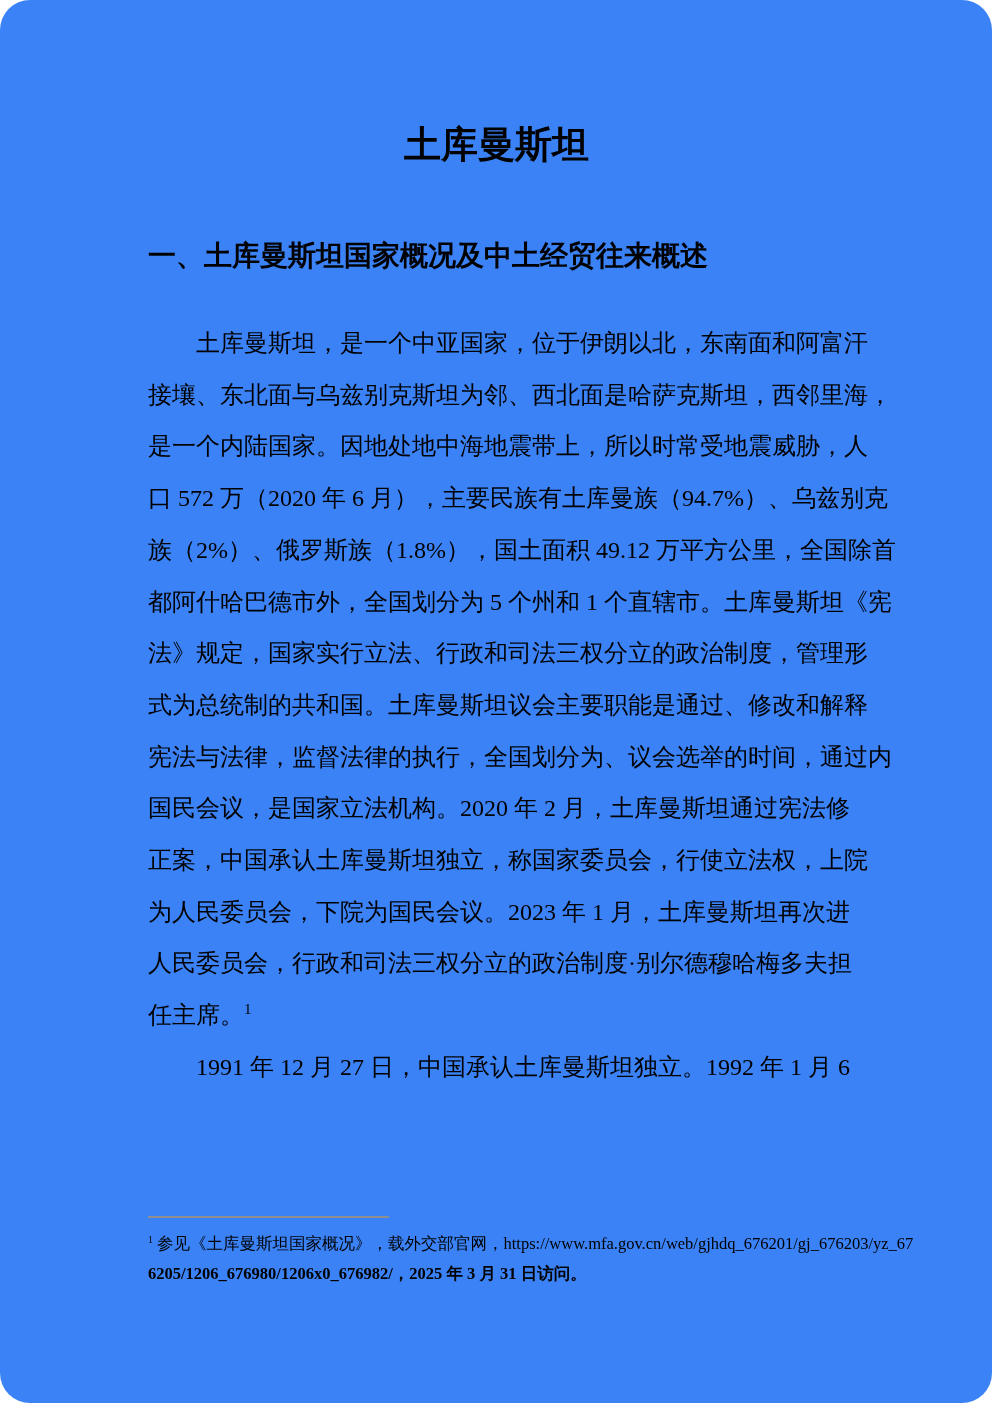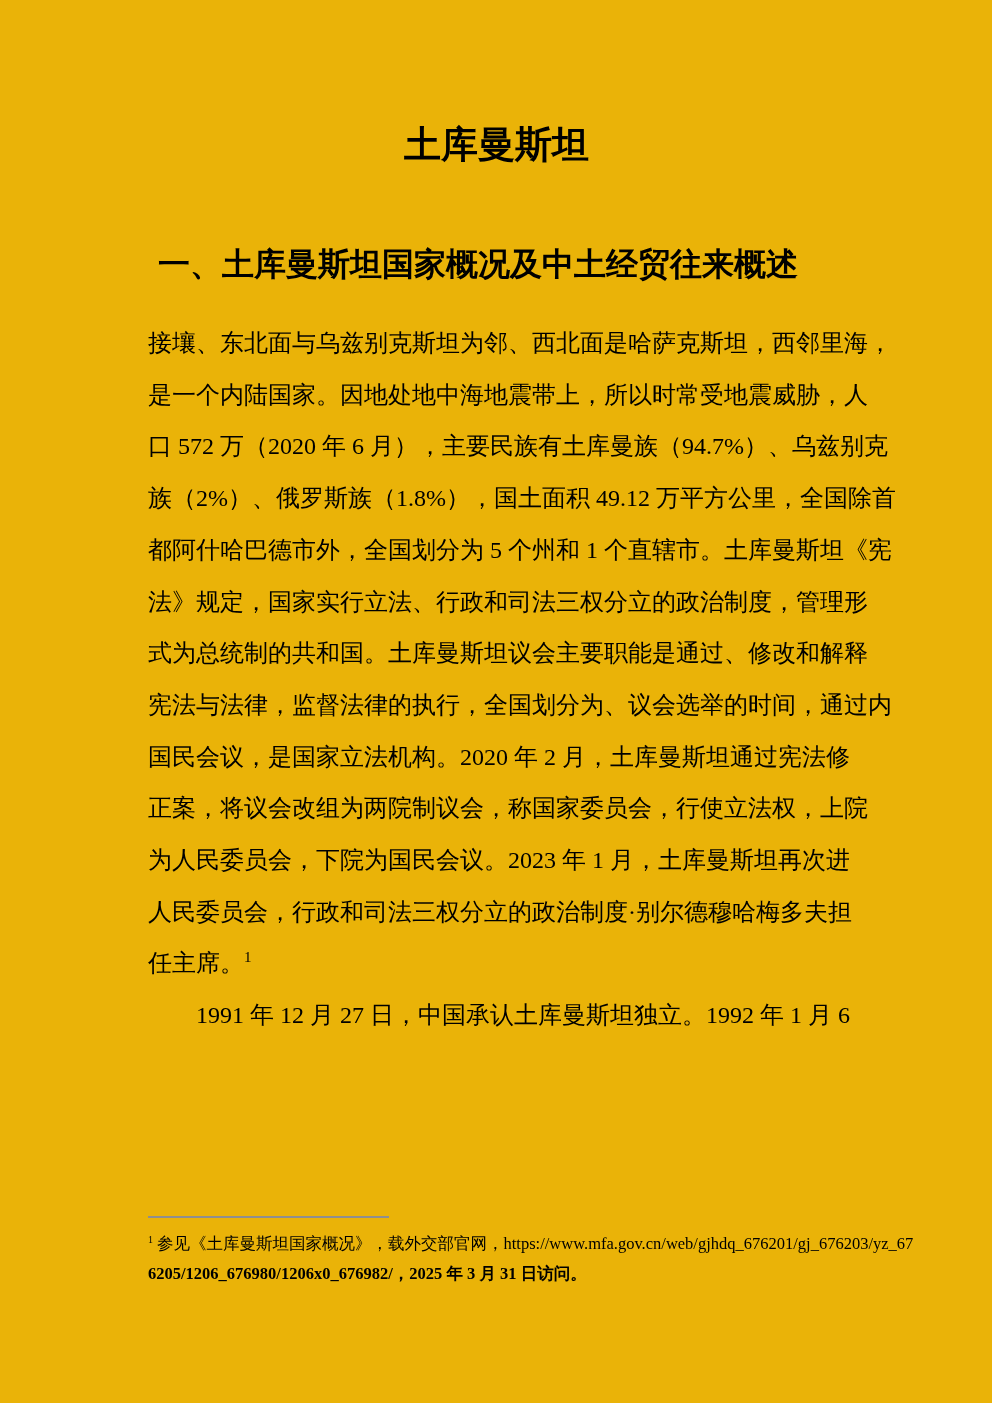--- a/index.html
+++ b/index.html
@@ -4,43 +4,44 @@
 <style>
   html, body {
     margin: 0;
     padding: 0;
     background: #ffffff;
   }
   .page {
     position: relative;
     width: 992px;
     height: 1403px;
-    background: #eab308;
+    background: #3b82f6;
     color: #000000;
     font-family: "Liberation Serif", "DejaVu Serif", serif;
     overflow: hidden;
+    border-radius: 30px;
   }
   .doc-title {
     position: absolute;
     top: 122px;
     left: 148px;
     width: 697px;
     text-align: center;
     font-size: 37px;
     font-weight: bold;
     line-height: 46px;
     font-family: "Liberation Serif", "DejaVu Serif", serif;
   }
   .section-heading {
     position: absolute;
-    top: 242px;
+    top: 234px;
     left: 148px;
     width: 650px;
-    text-align: right;
-    font-size: 32px;
+    text-align: left;
+    font-size: 28px;
     font-weight: bold;
     line-height: 44px;
     font-family: "Liberation Sans", "DejaVu Sans", sans-serif;
   }
   .body-block {
     position: absolute;
     top: 318px;
     left: 148px;
     width: 697px;
     font-size: 24px;
@@ -97,30 +98,31 @@
 </head>
 <body>
 
 <div class="page">
 
   <div class="doc-title">土库曼斯坦</div>
 
   <div class="section-heading">一、土库曼斯坦国家概况及中土经贸往来概述</div>
 
   <div class="body-block">
+    <div class="bline indent">土库曼斯坦，是一个中亚国家，位于伊朗以北，东南面和阿富汗</div>
     <div class="bline">接壤、东北面与乌兹别克斯坦为邻、西北面是哈萨克斯坦，西邻里海，</div>
     <div class="bline">是一个内陆国家。因地处地中海地震带上，所以时常受地震威胁，人</div>
     <div class="bline">口 572 万（2020 年 6 月），主要民族有土库曼族（94.7%）、乌兹别克</div>
     <div class="bline">族（2%）、俄罗斯族（1.8%），国土面积 49.12 万平方公里，全国除首</div>
     <div class="bline">都阿什哈巴德市外，全国划分为 5 个州和 1 个直辖市。土库曼斯坦《宪</div>
     <div class="bline">法》规定，国家实行立法、行政和司法三权分立的政治制度，管理形</div>
     <div class="bline">式为总统制的共和国。土库曼斯坦议会主要职能是通过、修改和解释</div>
     <div class="bline">宪法与法律，监督法律的执行，全国划分为、议会选举的时间，通过内</div>
     <div class="bline">国民会议，是国家立法机构。2020 年 2 月，土库曼斯坦通过宪法修</div>
-    <div class="bline">正案，将议会改组为两院制议会，称国家委员会，行使立法权，上院</div>
+    <div class="bline">正案，中国承认土库曼斯坦独立，称国家委员会，行使立法权，上院</div>
     <div class="bline">为人民委员会，下院为国民会议。2023 年 1 月，土库曼斯坦再次进</div>
     <div class="bline">人民委员会，行政和司法三权分立的政治制度·别尔德穆哈梅多夫担</div>
     <div class="bline short"><span>任主席。</span><sup class="fnref">1</sup></div>
     <div class="bline indent">1991 年 12 月 27 日，中国承认土库曼斯坦独立。1992 年 1 月 6</div>
   </div>
 
   <div class="fn-separator"></div>
 
   <div class="footnote">
     <div class="fn-line"><sup class="fn-marker">1</sup><span>参见《土库曼斯坦国家概况》，载外交部官网，https://www.mfa.gov.cn/web/gjhdq_676201/gj_676203/yz_67</span></div>

